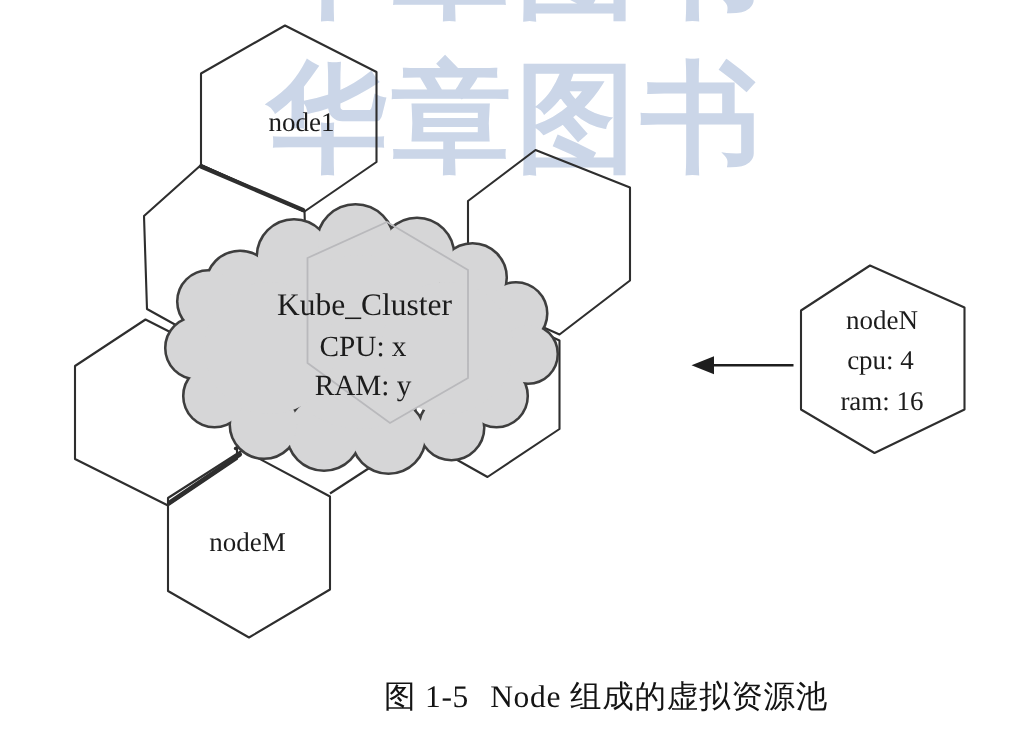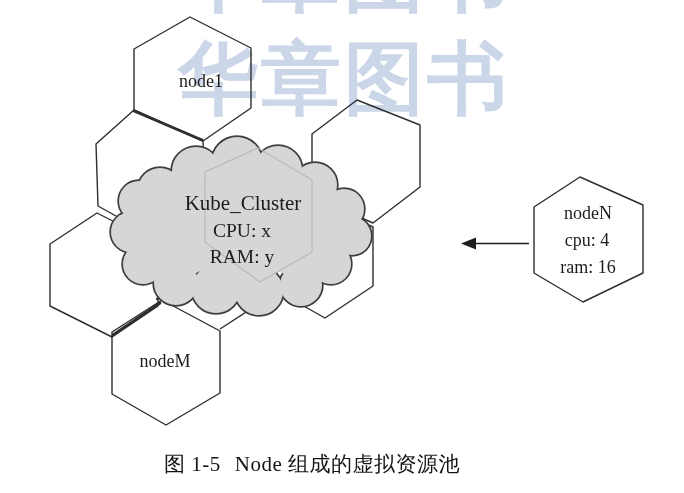--- a/index.html
+++ b/index.html
@@ -20,22 +20,22 @@
     color:#cbd6e8;
     white-space:nowrap;
     z-index:1;
     user-select:none;
   }
   .watermark.main{top:26px;}
   .watermark.sliver{top:-77px;}
   svg.diagram{position:absolute;left:0;top:0;z-index:2;}
   .caption{
     position:absolute;
-    left:164px;top:450px;width:400px;
-    text-align:left;
+    left:152px;top:450px;width:400px;
+    text-align:right;
     font-family:"Liberation Serif", serif;
     font-size:21px;
     letter-spacing:0.5px;
     color:#141414;
     z-index:3;
     white-space:nowrap;
   }
   .caption .fig-label{margin-right:14px;}
   .footer{
     position:absolute;

